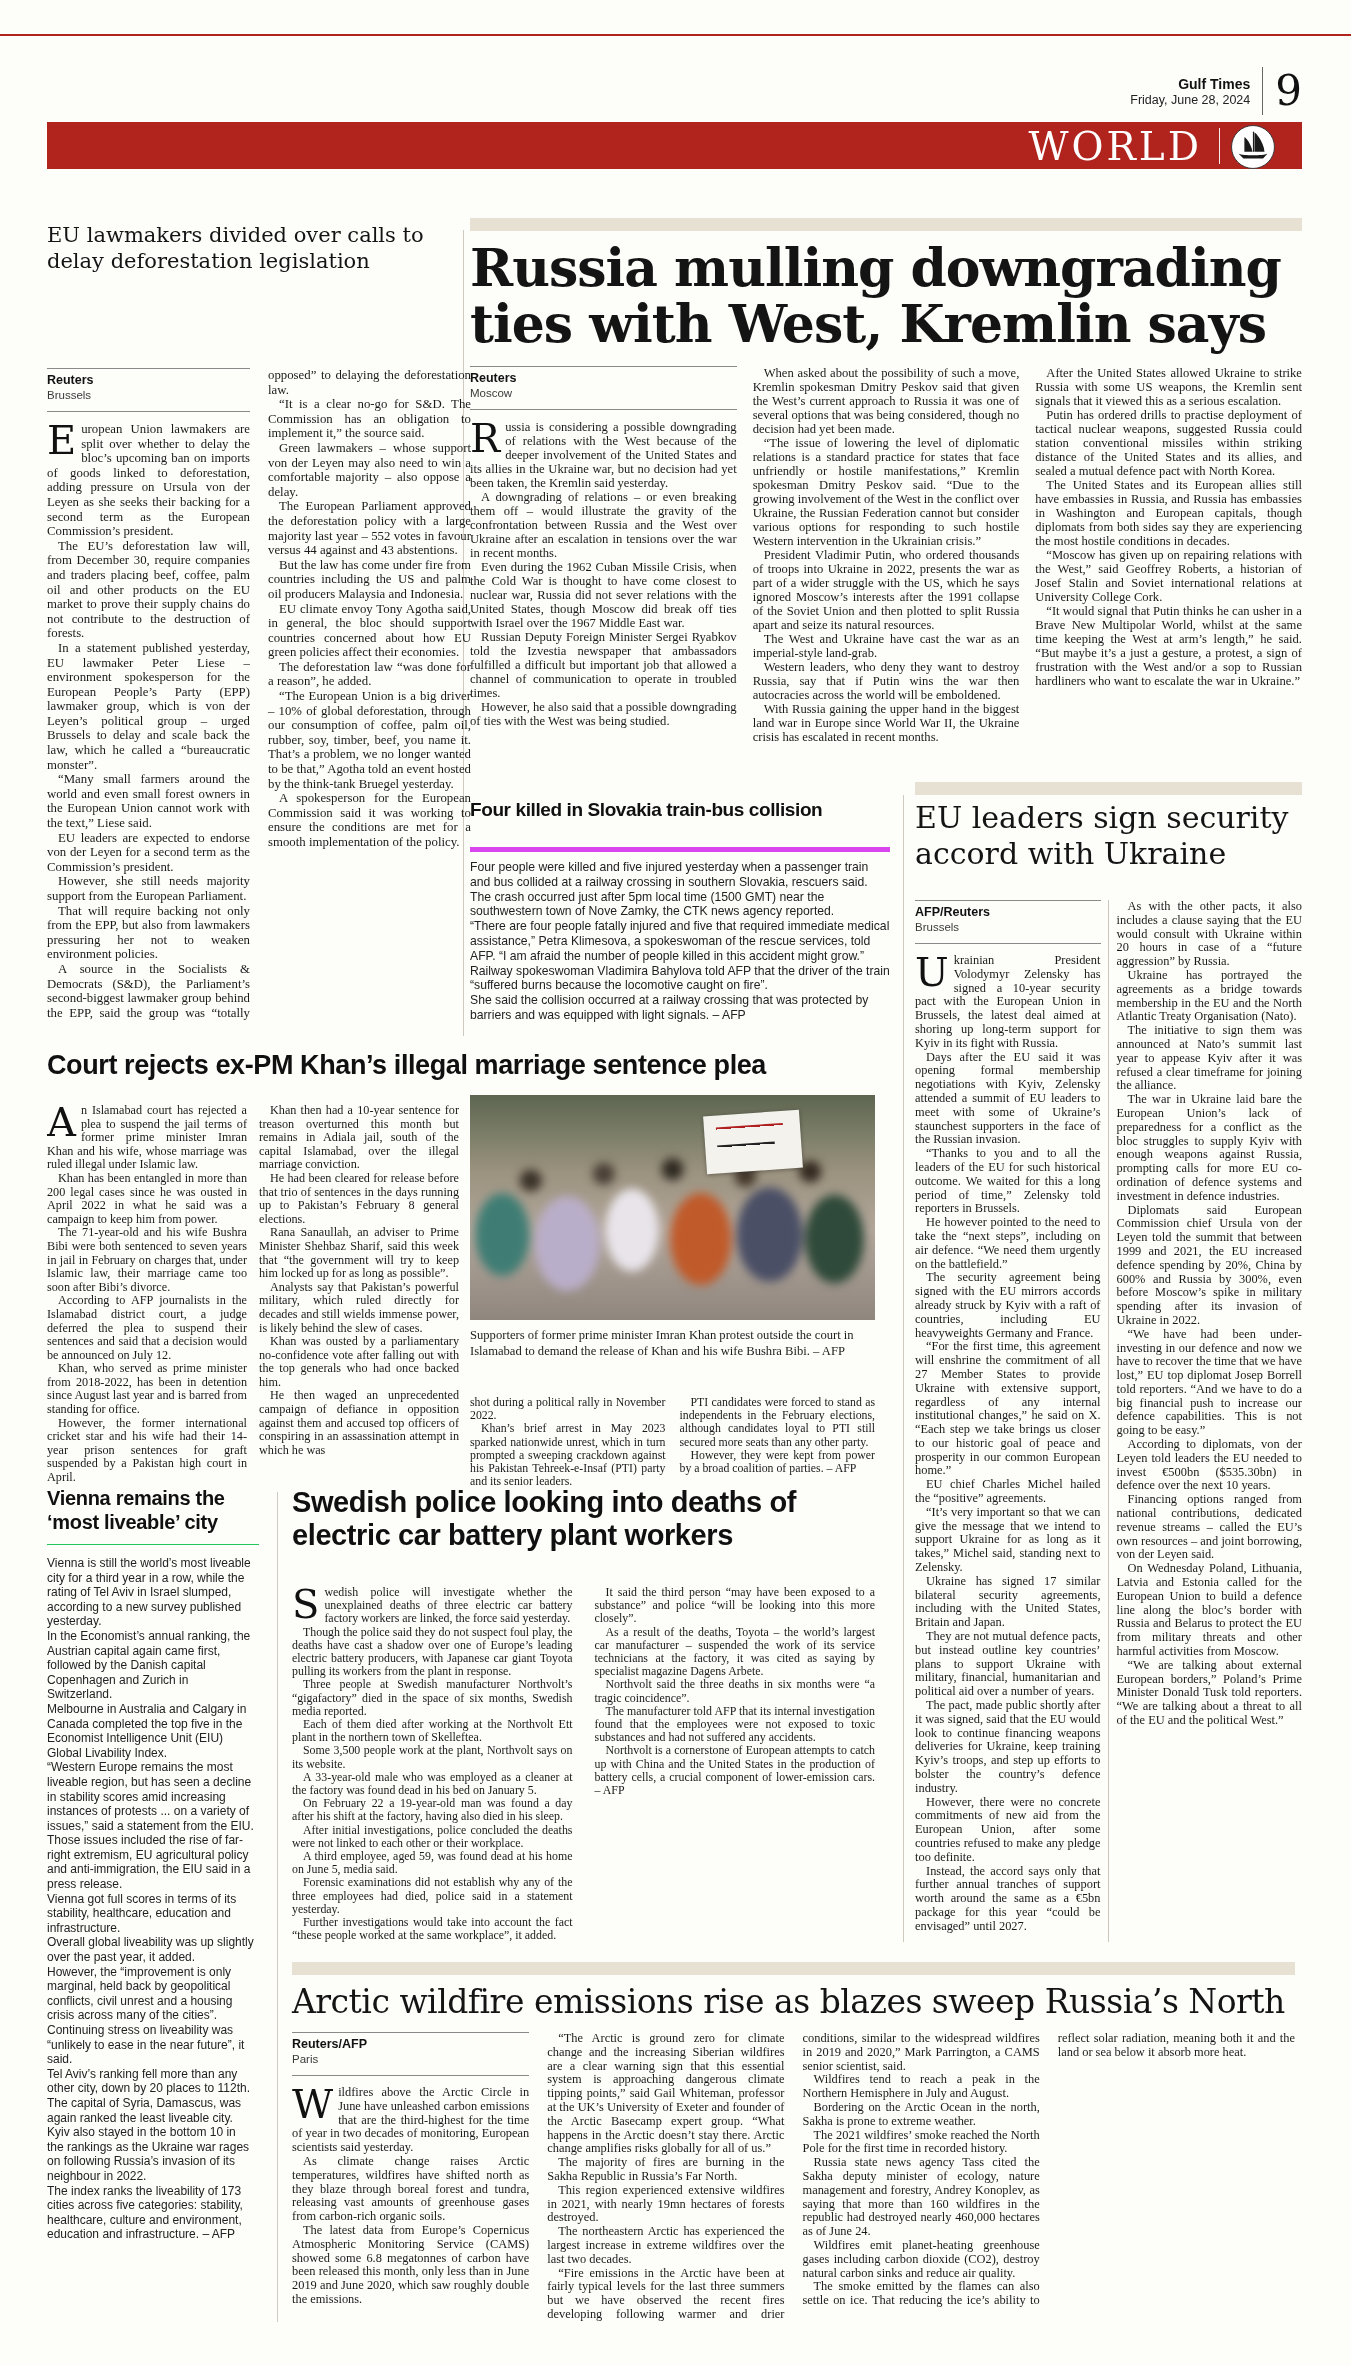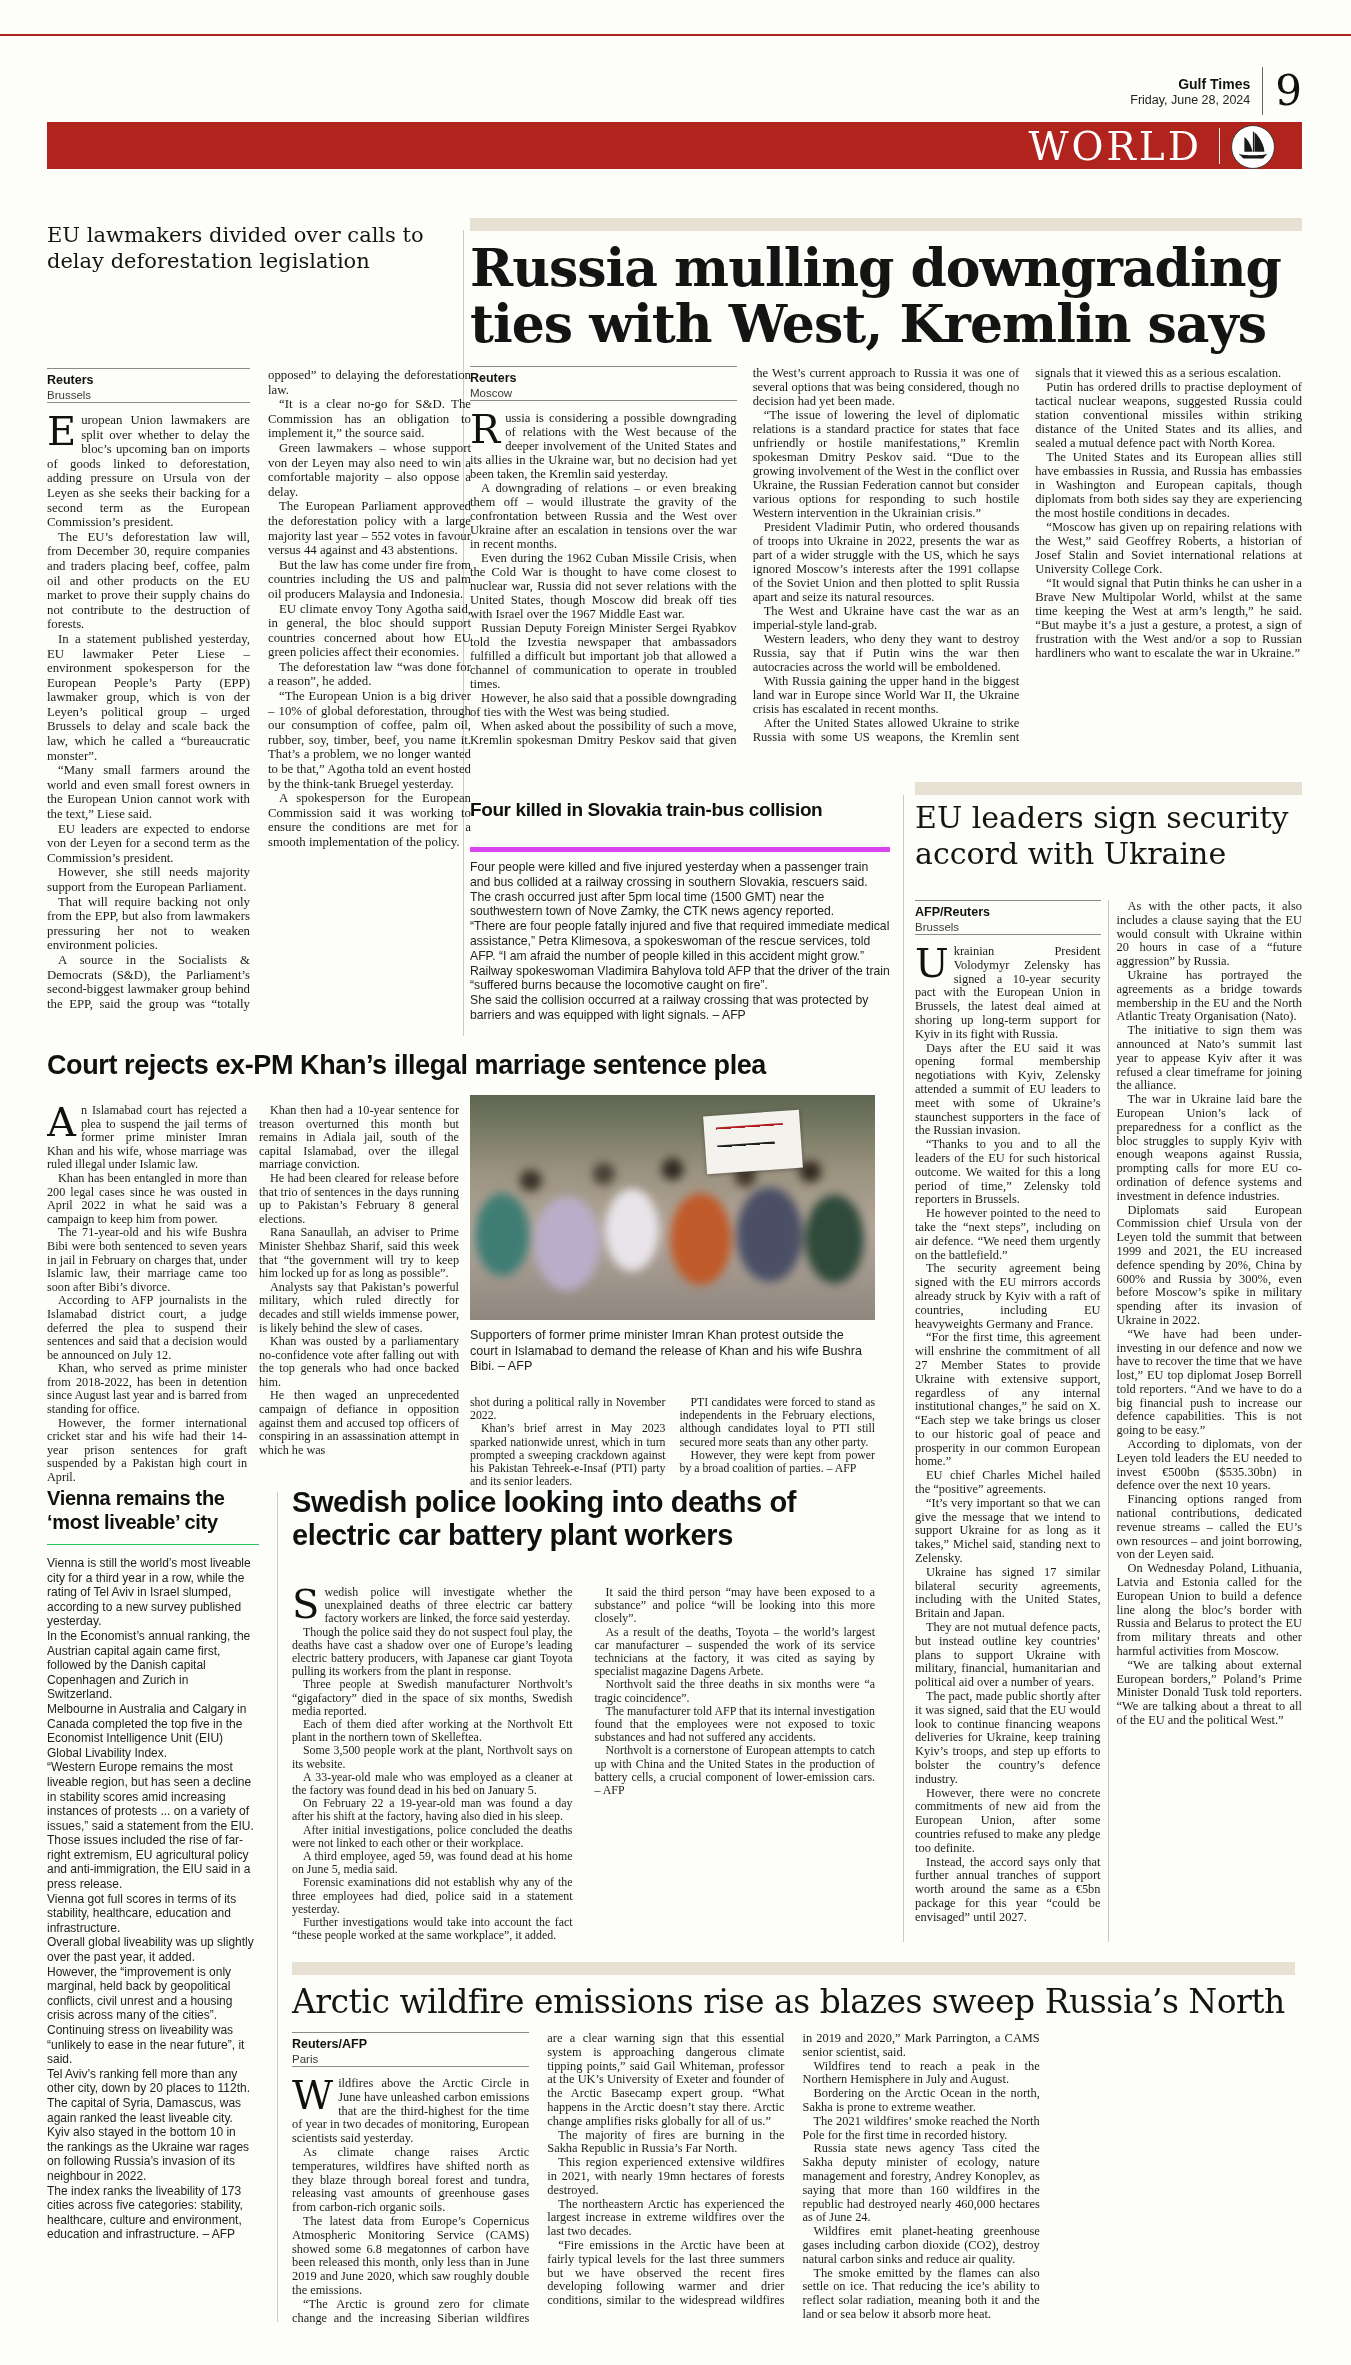--- a/index.html
+++ b/index.html
@@ -16,21 +16,21 @@
   .mast-page{font-family:"DejaVu Serif",serif;font-size:42px;line-height:46px;font-weight:400;color:#111;}
   #banner{left:47px;top:122px;width:1255px;height:47px;background:var(--banner-red,#b1241e);}
   .world{position:absolute;right:100px;top:2px;font-family:"DejaVu Serif",serif;font-weight:400;
          font-size:39px;line-height:45px;color:#fff;letter-spacing:3px;}
   .bdiv{position:absolute;right:82px;top:6px;width:1px;height:36px;background:rgba(255,255,255,.9);}
   .emblem{position:absolute;right:26px;top:2px;width:46px;height:46px;}
   
   .kicker{height:13px;background:var(--kicker-beige,#e7e1d3);}
   .h-serif{font-family:"DejaVu Serif",serif;font-weight:400;color:#141414;margin:0;}
   .h-sans{font-family:"Liberation Sans",sans-serif;font-weight:700;color:#101010;letter-spacing:-0.4px;margin:0;}
-  .byline{border-top:1px solid #8a8a8a;border-bottom:1px solid #8a8a8a;padding:4px 0 0;margin:0 0 10px 0;
+  .byline{border-top:1px solid #8a8a8a;border-bottom:1px solid #8a8a8a;padding:4px 0 9px;margin:0 0 10px 0;
           font-family:"Liberation Sans",sans-serif;break-inside:avoid;}
   .byline .agency{font-weight:700;font-size:12.5px;line-height:15px;color:#111;}
   .byline .place{font-size:11.5px;line-height:14px;color:#3a3a3a;}
   .cols{column-fill:auto;overflow:hidden;}
   .serif-body p{margin:0;text-indent:11px;text-align:justify;}
   .serif-body p:first-child{text-indent:0;}
   .sans-body p{margin:0;text-indent:0;text-align:left;}
   .dc > div.paras > p:first-child::first-letter{
       font-family:"DejaVu Serif",serif;font-size:40px;line-height:31px;float:left;
       margin:3px 5px 0 0;color:#111;}
@@ -67,21 +67,21 @@
        radial-gradient(50px 75px at 90% 64%, #2f4a3a 0 58%, transparent 60%),
        radial-gradient(18px 18px at 15% 38%, #3a3228 0 60%, transparent 62%),
        radial-gradient(18px 18px at 33% 35%, #4a4036 0 60%, transparent 62%),
        radial-gradient(18px 18px at 50% 33%, #2f2a22 0 60%, transparent 62%),
        radial-gradient(18px 18px at 68% 36%, #44382c 0 60%, transparent 62%),
        radial-gradient(18px 18px at 84% 34%, #33291f 0 60%, transparent 62%);}
   .placard{position:absolute;left:58%;top:8%;width:96px;height:58px;background:#f4f2ec;
      transform:rotate(-4deg);box-shadow:0 1px 4px rgba(0,0,0,.35);
      background-image:linear-gradient(#b02020 2px,transparent 2px),linear-gradient(#222 2px,transparent 2px);
      background-size:70% 14px,60% 12px;background-position:12px 12px,12px 30px;background-repeat:no-repeat,no-repeat;}
-  #a5-cap{left:470px;top:1328px;width:405px;font-family:Liberation Sans, sans-serif;
+  #a5-cap{left:470px;top:1328px;width:405px;font-family:Liberation Serif, serif;
           font-size:12.6px;line-height:15.6px;color:#1c1c1c;}
   #a5-below{left:470px;top:1396px;width:405px;height:100px;column-count:2;column-gap:14px;
             font-size:11.8px;line-height:13.2px;}
   #a6-head{left:47px;top:1486px;width:212px;font-size:20px;line-height:24px;letter-spacing:-0.3px;
            border-bottom:1px solid #22c55e;padding-bottom:10px;}
   #a6-body{left:47px;top:1556px;width:208px;height:772px;overflow:hidden;
            font-family:"Liberation Sans",sans-serif;font-size:12px;line-height:14.6px;color:#222;}
   #a7-head{left:292px;top:1486px;width:583px;font-size:29px;line-height:33px;}
   #a7-body{left:292px;top:1586px;width:583px;height:368px;column-count:2;column-gap:22px;
            font-size:11.9px;line-height:13.2px;}

